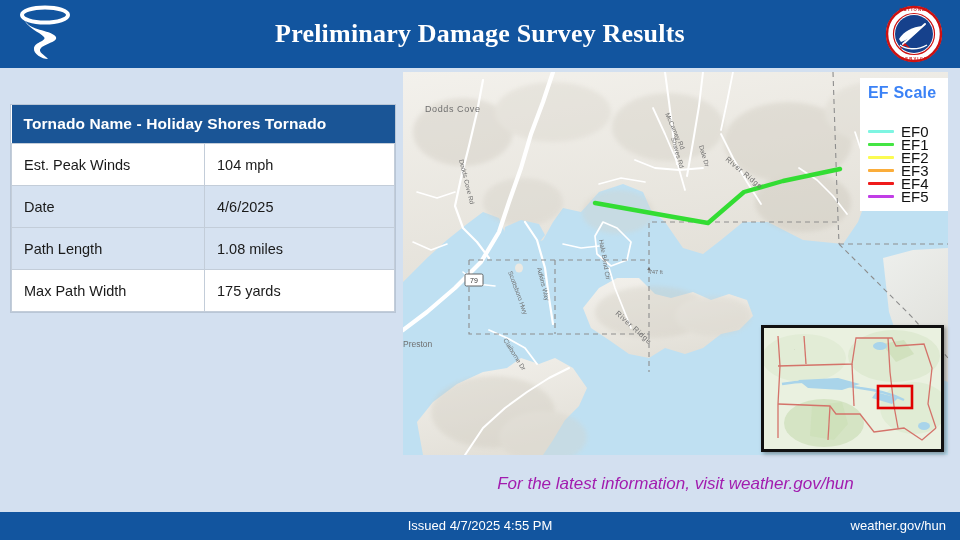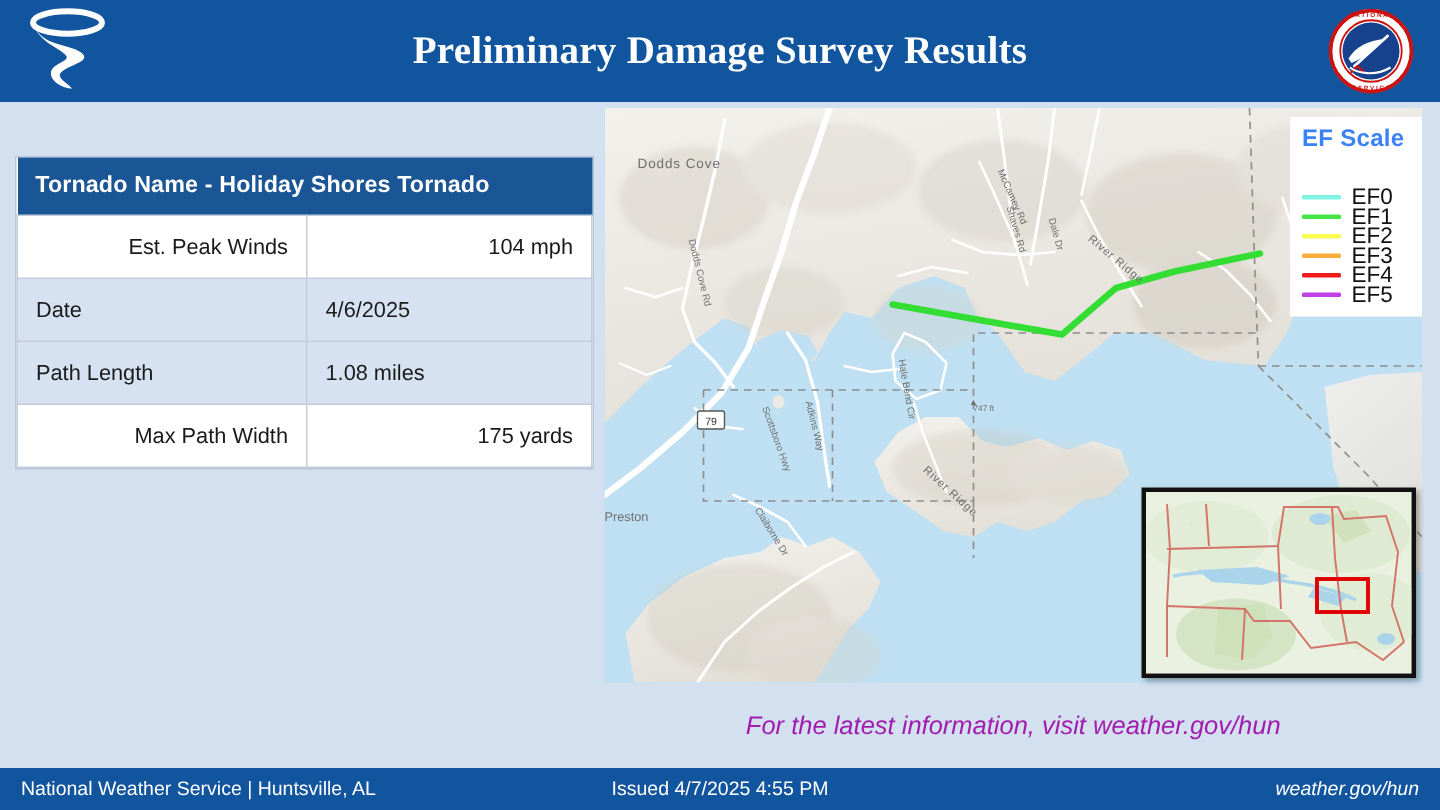--- a/index.html
+++ b/index.html
@@ -68,21 +68,21 @@
     letter-spacing: 0.1px;
   }
   #info-table tr.data-row td {
     height: 41px;
     padding: 0 12px;
     border: 1px solid #c3cdd9;
     vertical-align: middle;
   }
   #info-table tr.data-row td.label { width: 168px; }
   #info-table tr.odd td { background: #d6e2f1; }
-  #info-table tr.even td { background: #ffffff; text-align: right; }
+  #info-table tr.even td { background: #ffffff; }
 
   
   #map-panel {
     position: absolute;
     left: 403px; top: 72px;
     width: 545px; height: 383px;
     overflow: hidden;
     background: #bfdff0;
   }
   #map-svg { display: block; }
@@ -147,21 +147,21 @@
   #footer {
     position: absolute;
     left: 0; bottom: 0;
     width: 960px; height: 28px;
     background: #12559f;
     color: #ffffff;
     font-size: 13px;
   }
   #footer-left   { position: absolute; left: 14px;  line-height: 28px; }
   #footer-center { position: absolute; left: 0; width: 960px; text-align: center; line-height: 28px; }
-  #footer-right  { position: absolute; right: 14px; line-height: 28px; font-style: italic; }
+  #footer-right  { position: absolute; right: 14px; line-height: 28px; }
 </style>
 </head>
 <body>
 
 <div id="header">
 
   <svg id="tornado-icon" viewBox="0 0 62 60">
     <ellipse cx="31" cy="11" rx="23" ry="7.5" fill="none" stroke="#ffffff" stroke-width="4"></ellipse>
     <path d="M9 13 C14 27 32 25 40 31 C48 37 32 39 27 44 C23 48 31 51 34 55 C28 55 19 50 20 44 C21 38 33 37 30 33 C26 28 12 24 9 13 Z" fill="#ffffff"></path>
   </svg>
@@ -394,16 +394,15 @@
       <text x="30" y="22">.</text>
     </g>
 
     <rect x="114" y="58" width="34" height="22" fill="none" stroke="#e00000" stroke-width="2.6"></rect>
   </svg>
 </div>
 
 <div id="caption">For the latest information, visit weather.gov/hun</div>
 
 <div id="footer">
-  <span id="footer-left">National Weather Service | Huntsville, AL</span>
   <span id="footer-center">Issued 4/7/2025 4:55 PM</span>
   <span id="footer-right">weather.gov/hun</span>
 </div>
 
 </body></html>

